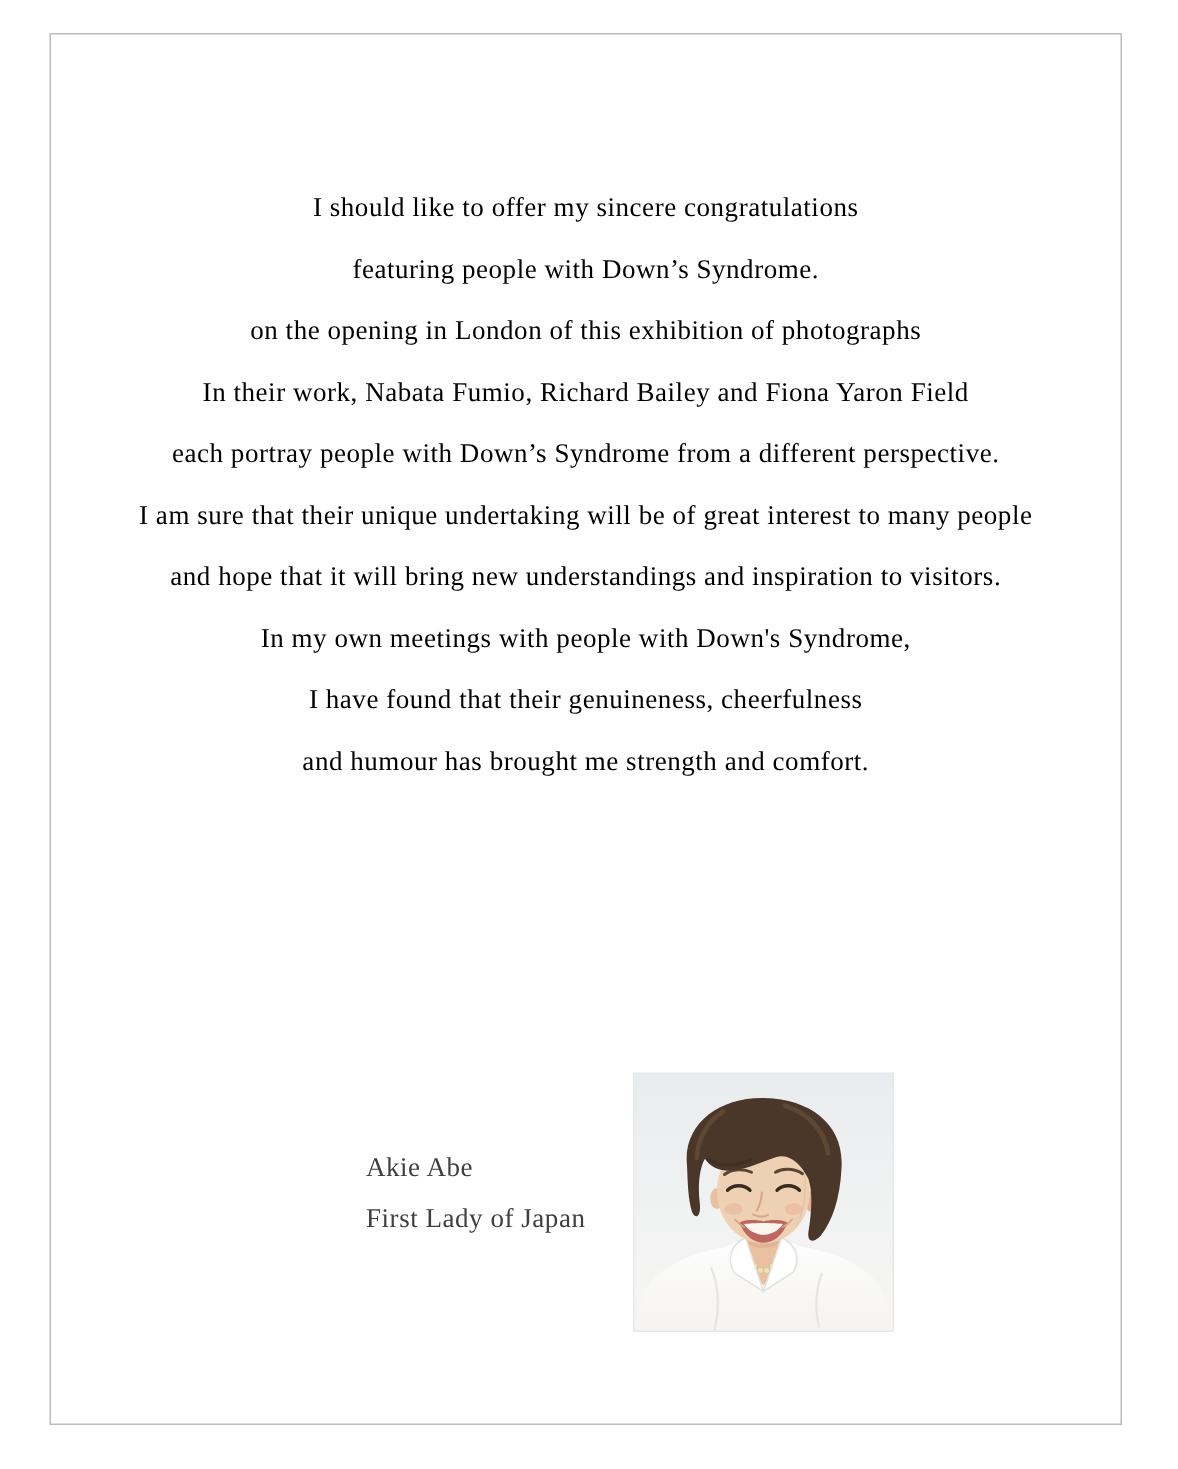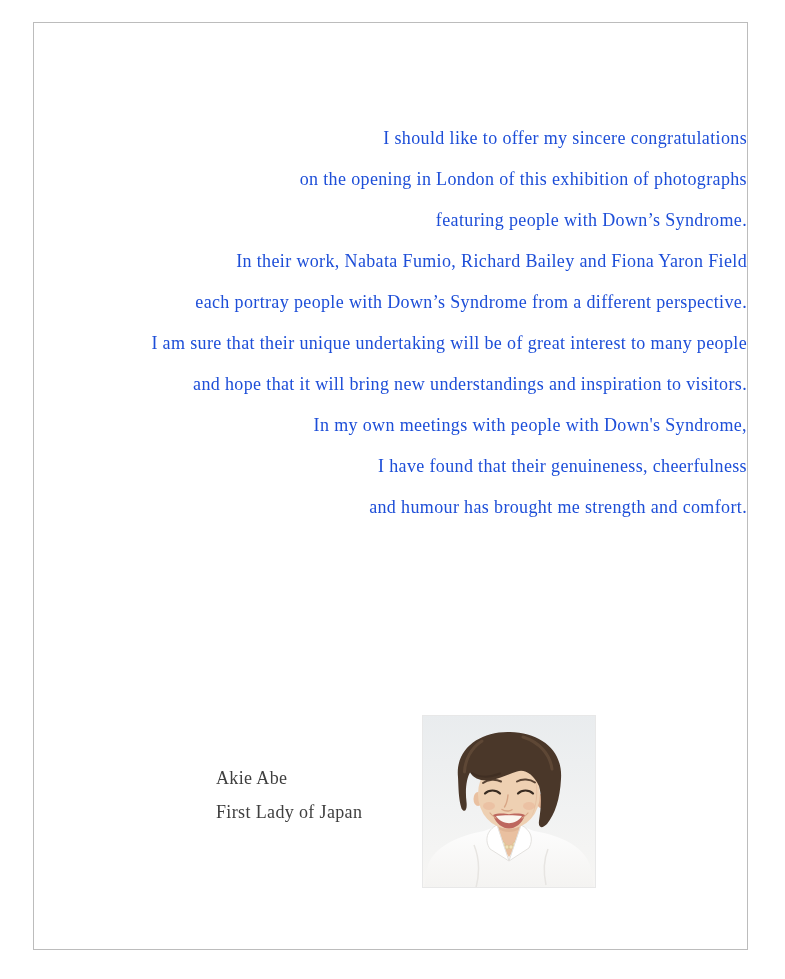--- a/index.html
+++ b/index.html
@@ -21,32 +21,32 @@
     width: 713px;
     height: 926px;
     background: #ffffff;
     border: 1px solid #bcbcbc;
   }
   .letter {
     position: absolute;
     top: 95px;
     left: 0;
     width: 100%;
-    text-align: right;
-    color: #1d4ed8;
+    text-align: center;
+    color: #000000;
     font-size: 18px;
     line-height: 41px;
     letter-spacing: 0.02em;
   }
   .letter .line {
     white-space: nowrap;
   }
   .signature {
     position: absolute;
-    left: 182px;
+    left: 210px;
     top: 738px;
     color: #3f3f3f;
     font-size: 18px;
     line-height: 34px;
     letter-spacing: 0.02em;
   }
   .portrait {
     position: absolute;
     left: 388px;
     top: 692px;
@@ -59,22 +59,22 @@
     height: 173px;
   }
 </style>
 </head>
 <body>
 
 <div class="page">
 
   <div class="letter">
     <div class="line">I should like to offer my sincere congratulations</div>
+    <div class="line">featuring people with Down’s Syndrome.</div>
     <div class="line">on the opening in London of this exhibition of photographs</div>
-    <div class="line">featuring people with Down’s Syndrome.</div>
     <div class="line">In their work, Nabata Fumio, Richard Bailey and Fiona Yaron Field</div>
     <div class="line">each portray people with Down’s Syndrome from a different perspective.</div>
     <div class="line">I am sure that their unique undertaking will be of great interest to many people</div>
     <div class="line">and hope that it will bring new understandings and inspiration to visitors.</div>
     <div class="line">In my own meetings with people with Down's Syndrome,</div>
     <div class="line">I have found that their genuineness, cheerfulness</div>
     <div class="line">and humour has brought me strength and comfort.</div>
   </div>
 
   <div class="signature">

